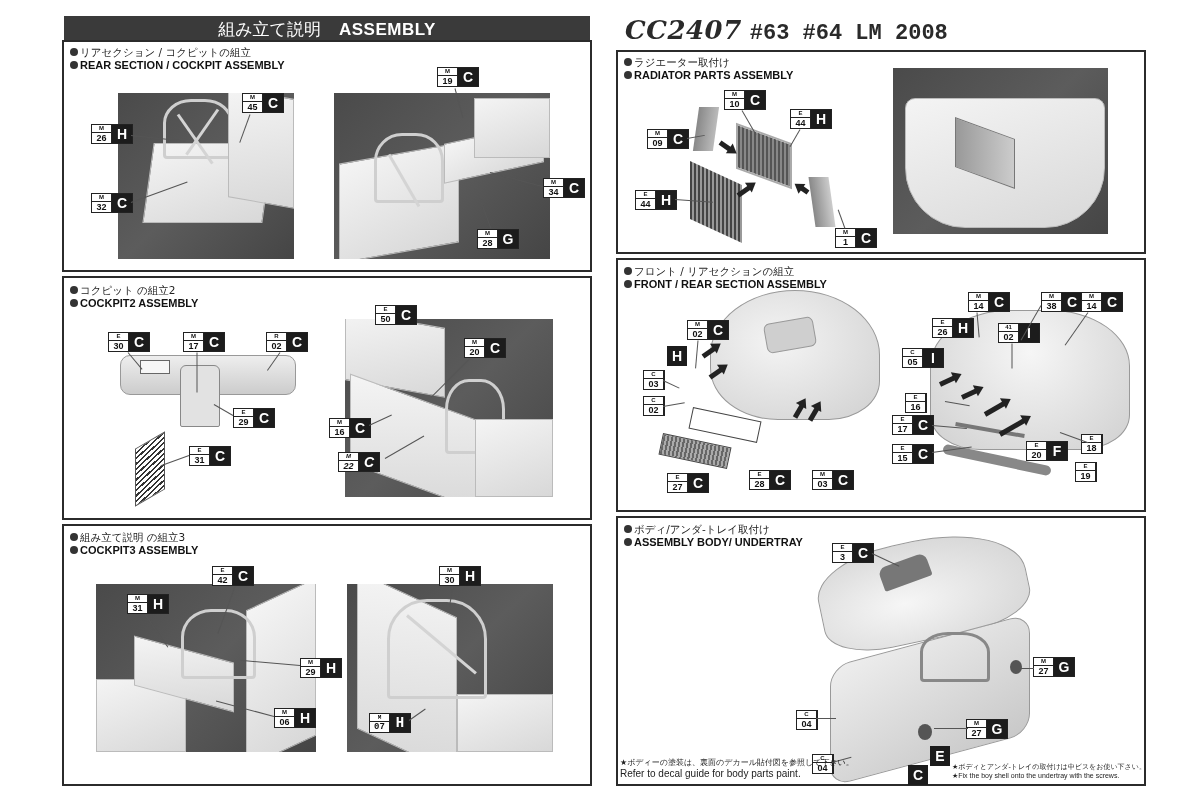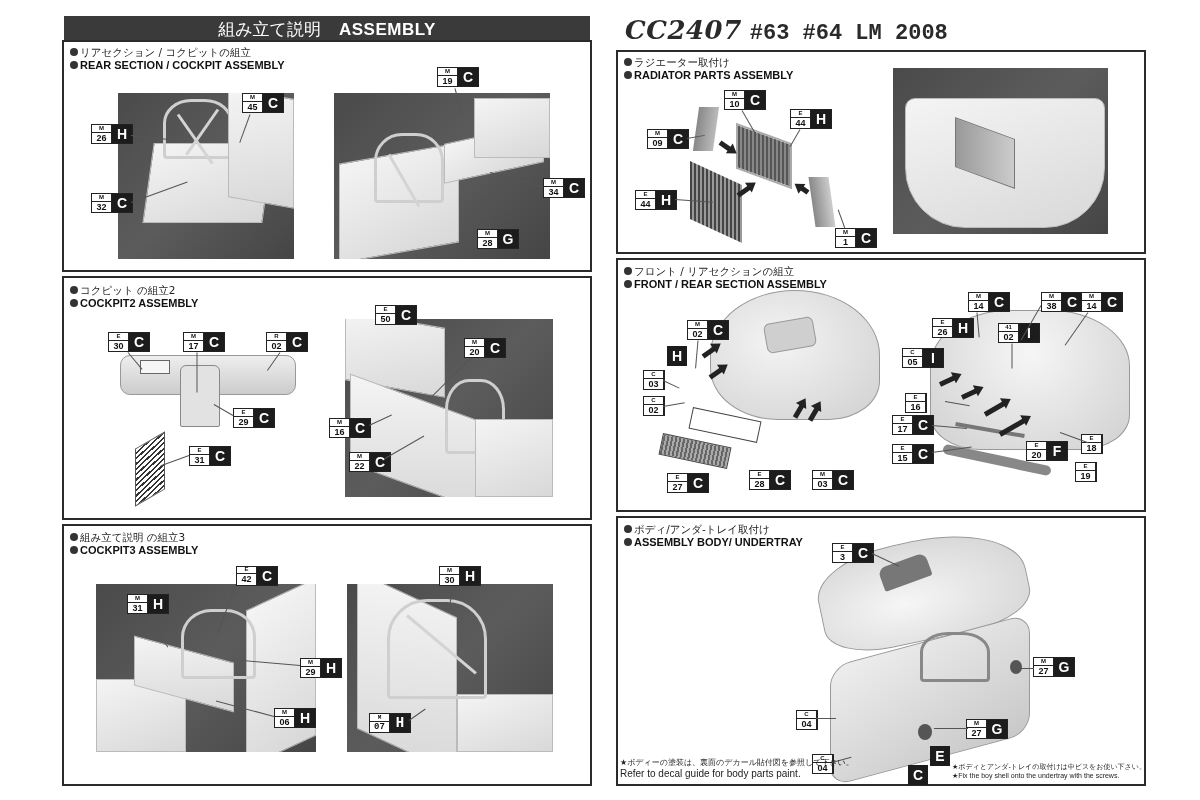--- a/index.html
+++ b/index.html
@@ -181,21 +181,21 @@
     </div>
     <div class="col">C</div>
   </div>
 <div class="tag" style="left:329px; top:418px;">
     <div class="num">
       <span class="s">M</span>
       <span class="n">16</span>
     </div>
     <div class="col">C</div>
   </div>
-<div class="tag" style="left:349px; top:452px;">
+<div class="tag" style="left:338px; top:452px;font-style:italic;">
     <div class="num">
       <span class="s">M</span>
       <span class="n">22</span>
     </div>
     <div class="col">C</div>
   </div>
 <div class="leader" style="left:128px; top:352px; width:22px; transform:rotate(50deg);"></div>
 <div class="leader" style="left:197px; top:352px; width:40px; transform:rotate(90deg);"></div>
 <div class="leader" style="left:280px; top:352px; width:22px; transform:rotate(125deg);"></div>
 <div class="leader" style="left:233px; top:415px; width:22px; transform:rotate(-150deg);"></div>
@@ -215,21 +215,21 @@
   <div class="part" style="left:150px; top:10px; width:70px; height:158px; transform:skewY(-25deg);"></div>
   <div class="cage" style="left:85px; top:25px; width:75px; height:70px;"></div>
 </div>
 <div class="photo" style="left:347px; top:584px; width:206px; height:168px;">
   <div class="part" style="left:10px; top:10px; width:100px; height:158px; transform:skewY(25deg);"></div>
   <div class="part" style="left:110px; top:110px; width:96px; height:58px;"></div>
   <div class="cage" style="left:40px; top:15px; width:100px; height:100px;"></div>
   <div class="bar" style="left:60px; top:30px; width:90px; transform:rotate(40deg);"></div>
 </div>
 
-<div class="tag" style="left:236px; top:566px;align-items:flex-end;">
+<div class="tag" style="left:212px; top:566px;">
     <div class="num">
       <span class="s">E</span>
       <span class="n">42</span>
     </div>
     <div class="col">C</div>
   </div>
 <div class="tag" style="left:127px; top:594px;">
     <div class="num">
       <span class="s">M</span>
       <span class="n">31</span>

